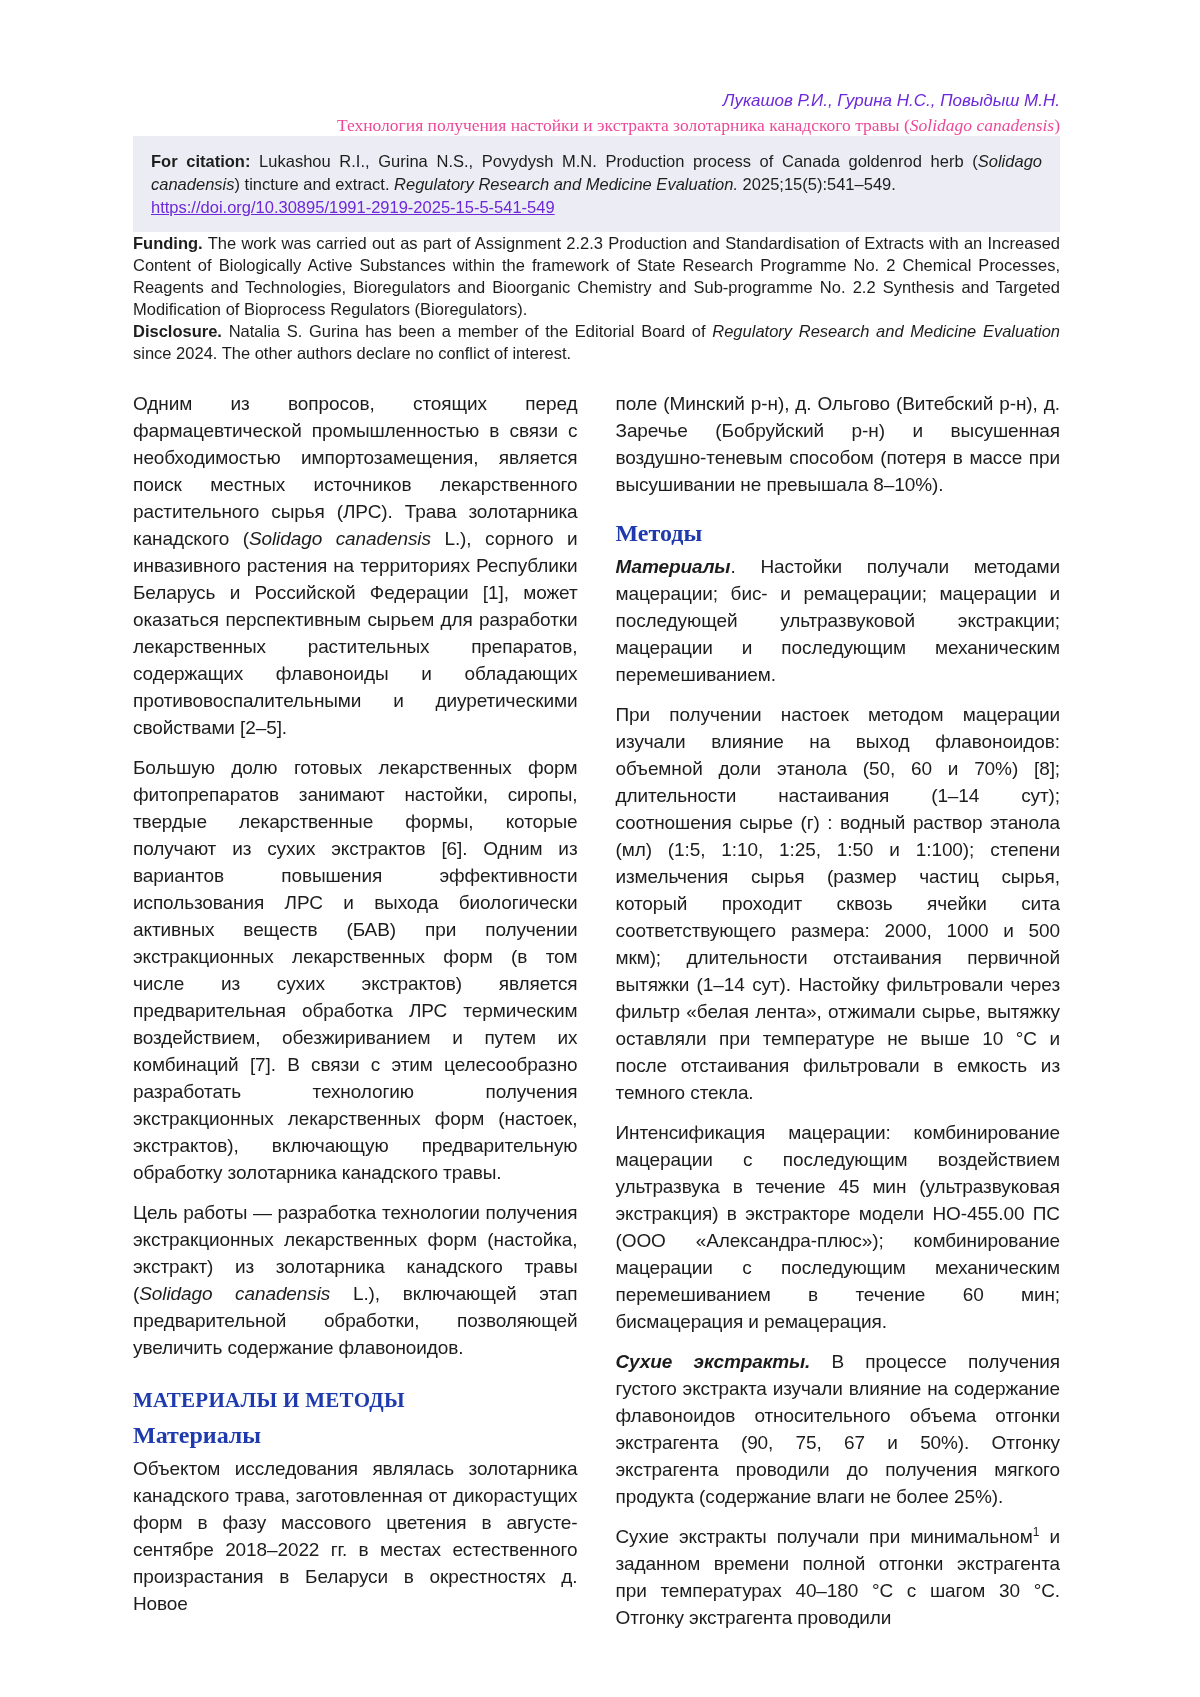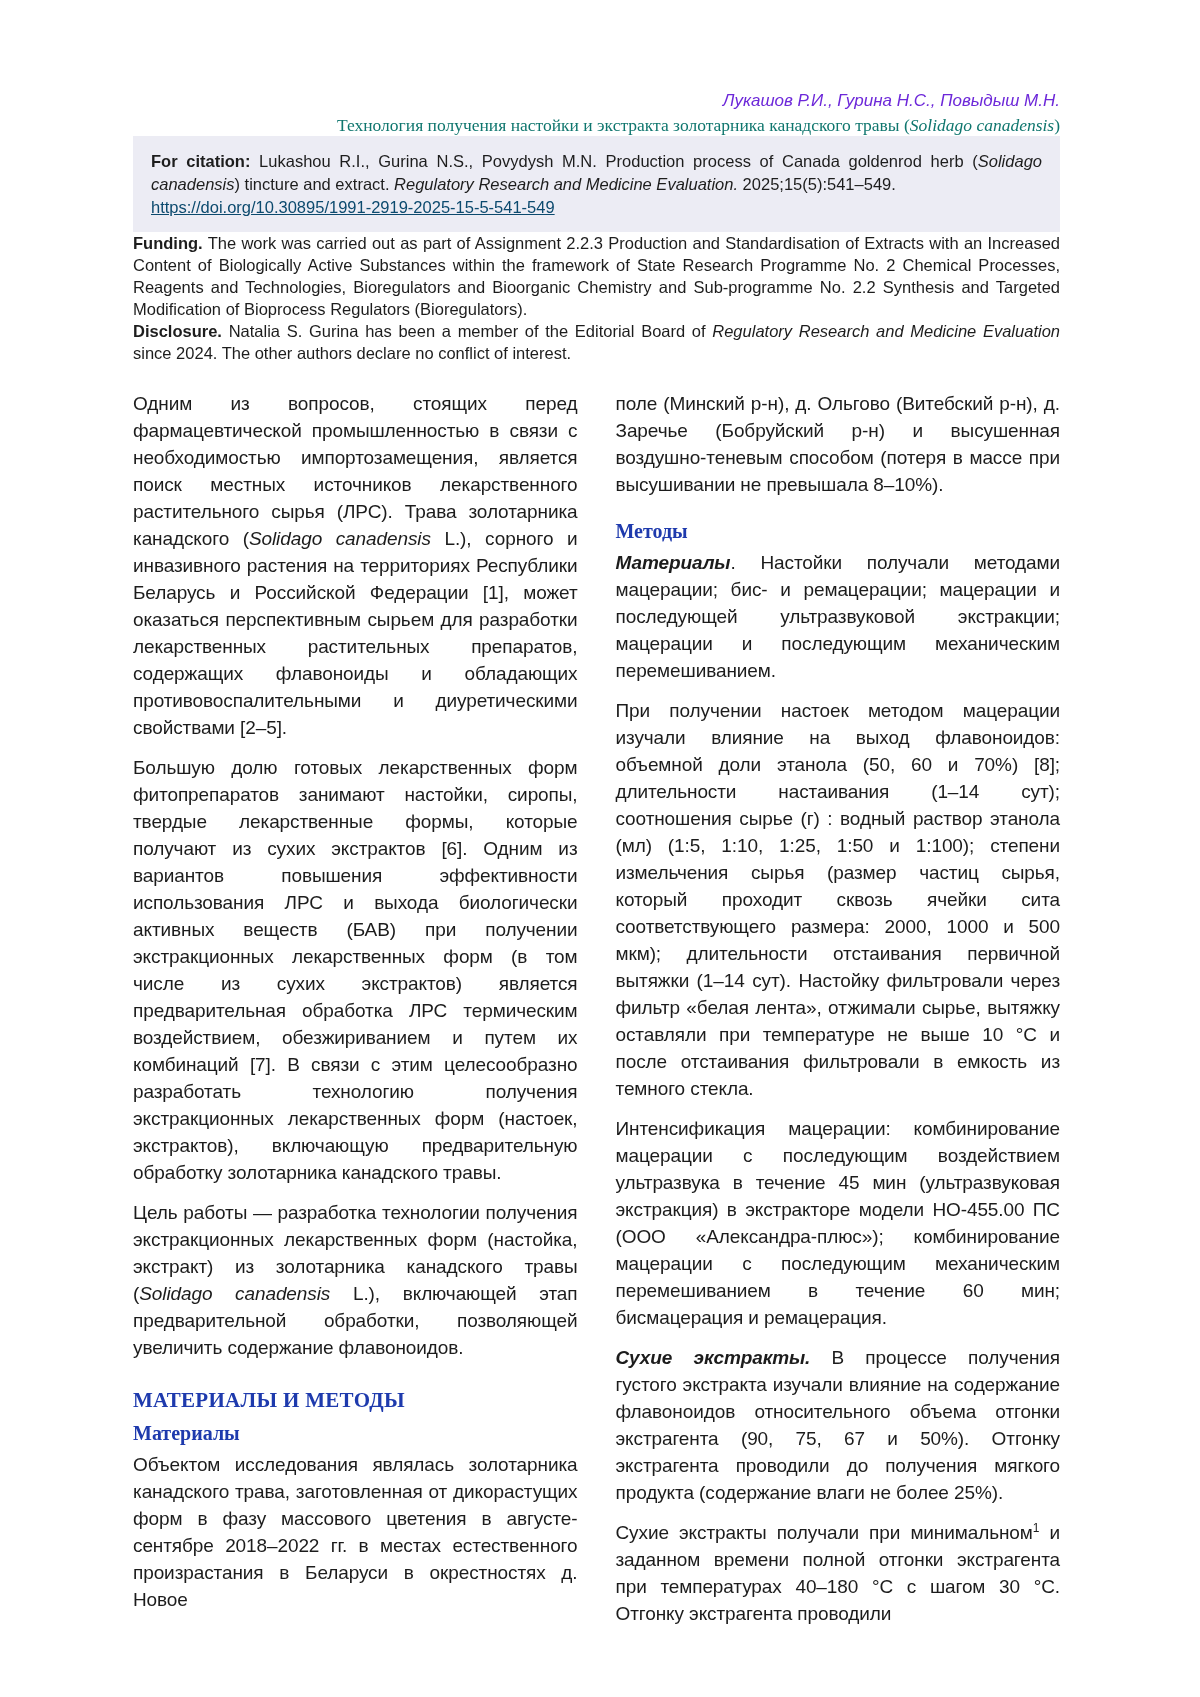--- a/index.html
+++ b/index.html
@@ -7,49 +7,49 @@
     width:1200px;height:1697px;box-sizing:border-box;
     padding:90px 140px 84px 133px;
     display:flex;flex-direction:column;
     background:#ffffff;overflow:hidden;
     font-family:"Liberation Sans","DejaVu Sans",sans-serif;
     color:#1c1c1c;
   }
   
   .hdr{text-align:right;line-height:22px;}
   .hdr-authors{font-style:italic;font-size:17px;color:#6d28d9;}
-  .hdr-title{font-family:"Liberation Serif","DejaVu Serif",serif;font-size:17.5px;color:#0f766e;margin-top:2px;}
+  .hdr-title{font-family:"Liberation Serif","DejaVu Serif",serif;font-size:17.5px;color:#ec4899;margin-top:2px;}
   .hdr-title .species{font-style:italic;}
   
   .cite-box{
     background:#ececf4;padding:14px 18px 13px 18px;
     font-size:16.5px;line-height:23px;text-align:justify;color:#1d1d1d;
   }
   .cite-box b{font-weight:bold;}
   .cite-box .it{font-style:italic;}
-  .doi-link{display:block;color:#0c4a6e;text-decoration:underline;text-align:left;}
+  .doi-link{display:block;color:#6d28d9;text-decoration:underline;text-align:left;}
   
   .note-par{font-size:16.5px;line-height:22px;text-align:justify;color:#1d1d1d;}
   .note-par b{font-weight:bold;}
   .note-par .it{font-style:italic;}
   
   .columns{display:flex;gap:38px;margin-top:26px;flex:1 0 auto;align-items:flex-start;}
   .col{flex:1 1 0;min-width:0;}
   .body-par{font-size:19px;line-height:27px;text-align:justify;margin:0 0 13px 0;letter-spacing:-0.1px;}
   .body-par:last-child{margin-bottom:0;}
   .body-par .it{font-style:italic;}
   .body-par .bit{font-style:italic;font-weight:bold;}
   .h1-ru{
     font-family:"Liberation Serif","DejaVu Serif",serif;font-weight:bold;
     font-size:21px;color:#1e3aad;margin:0 0 9px 0;letter-spacing:.3px;
   }
   .h1-ru.spaced{margin-top:27px;}
   .h2-ru{
     font-family:"Liberation Serif","DejaVu Serif",serif;font-weight:bold;
-    font-size:20px;color:#1e3aad;margin:0 0 6px 0;
+    font-size:24px;color:#1e3aad;margin:0 0 6px 0;
   }
   .h2-ru.spaced{margin-top:22px;}
   sup{font-size:12px;line-height:0;}
 </style>
 </head>
 <body>
 
 <div class="page">
 
   <div class="hdr">

